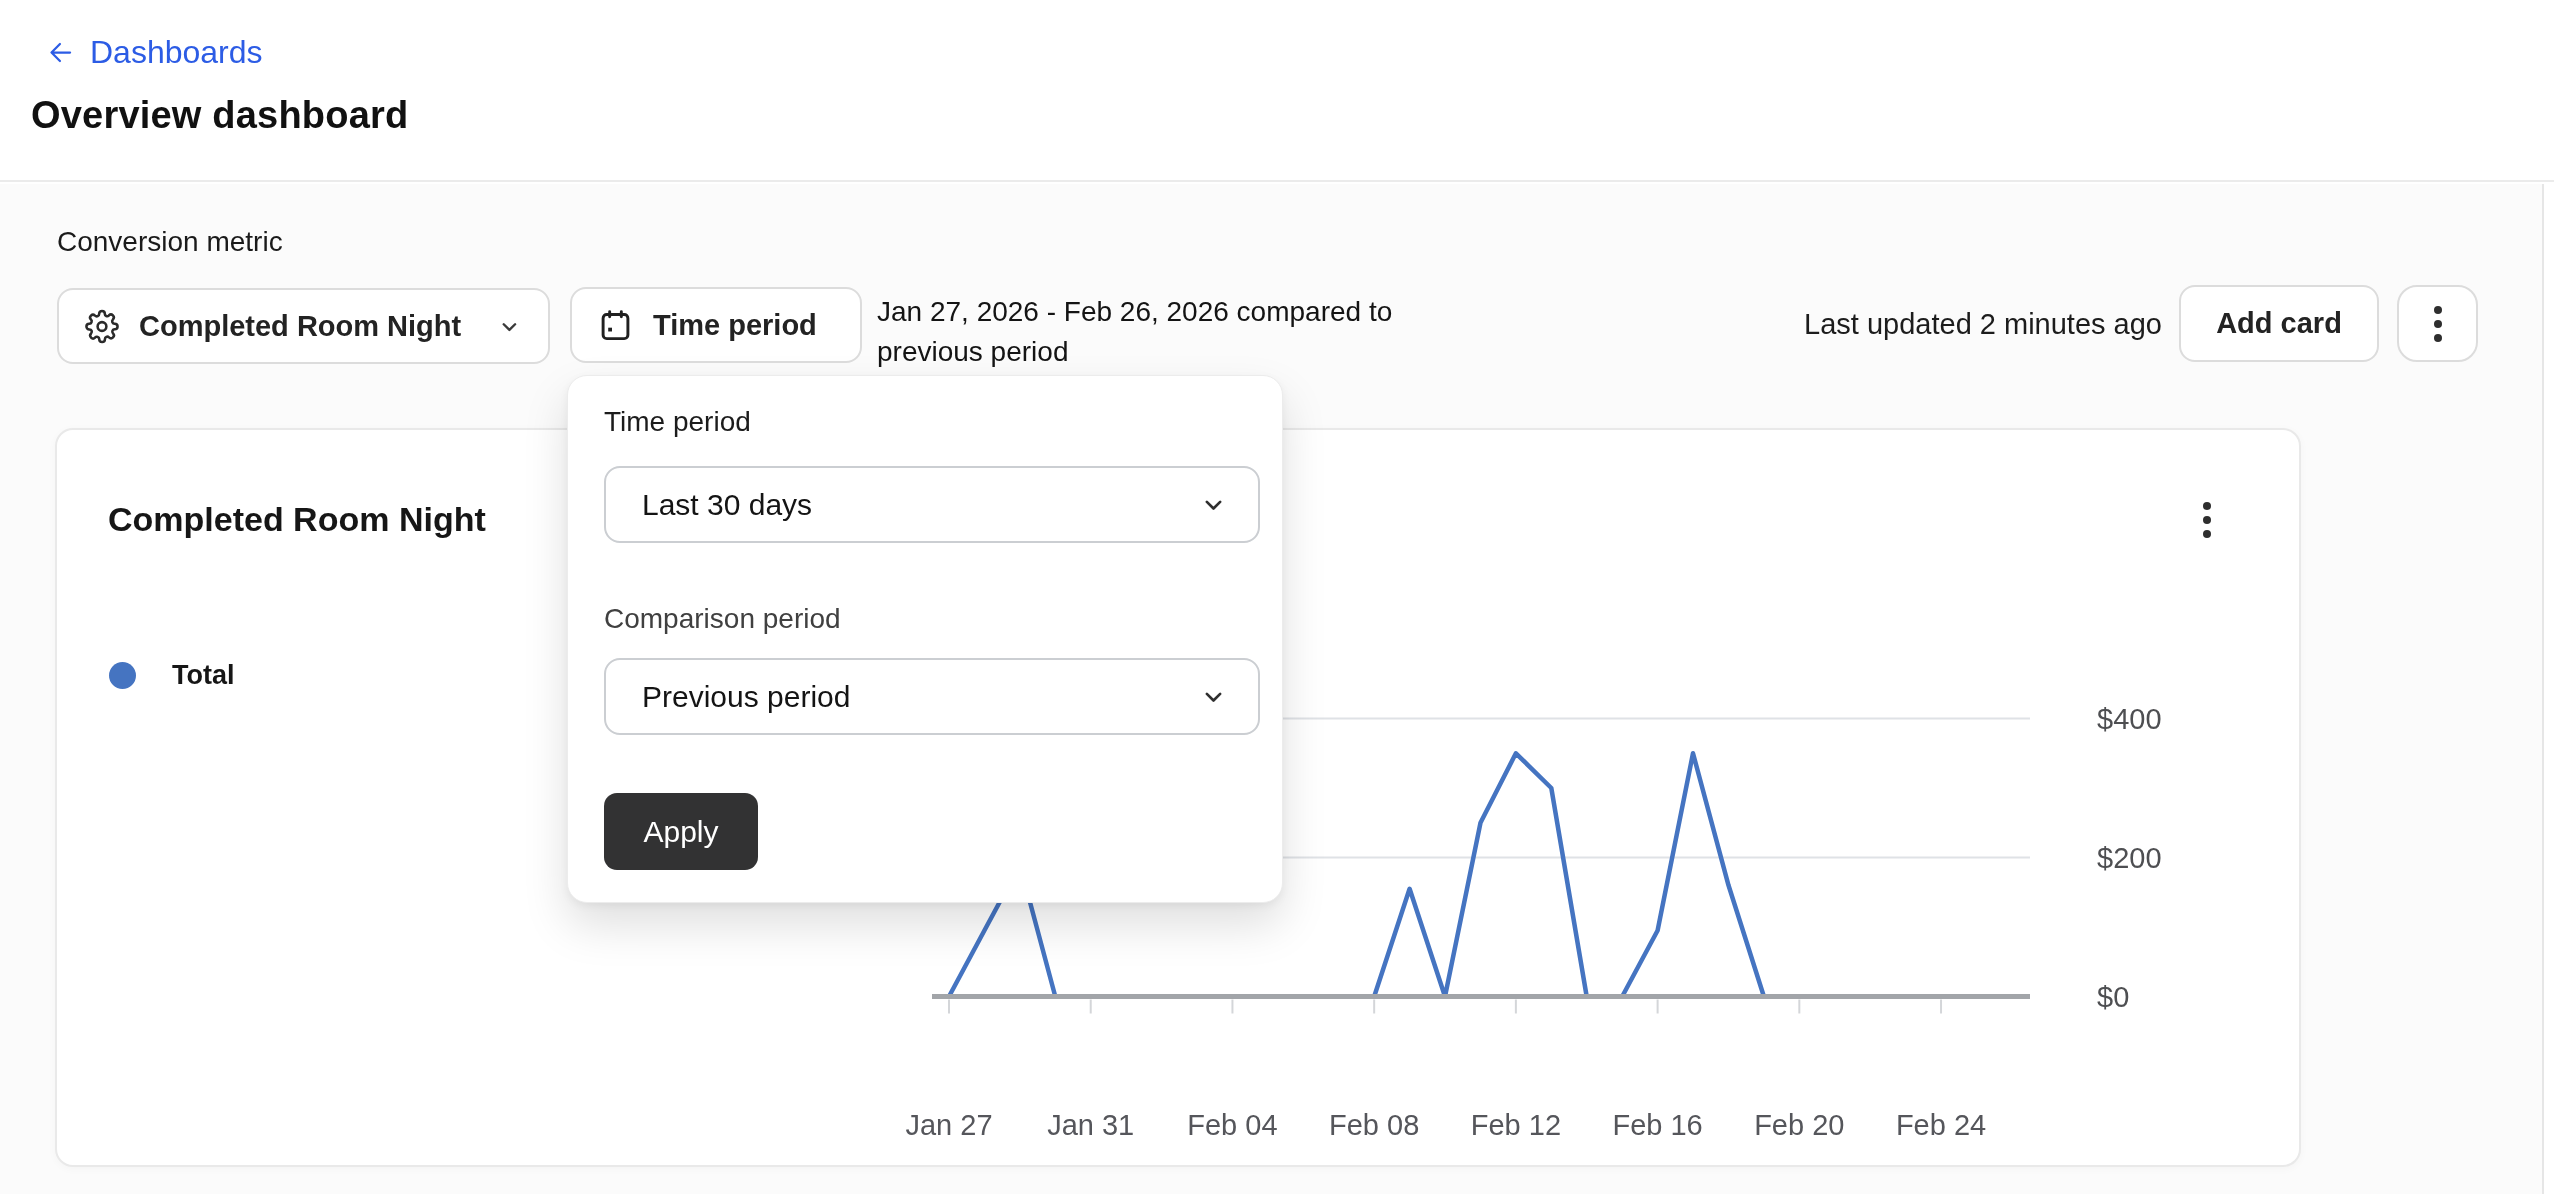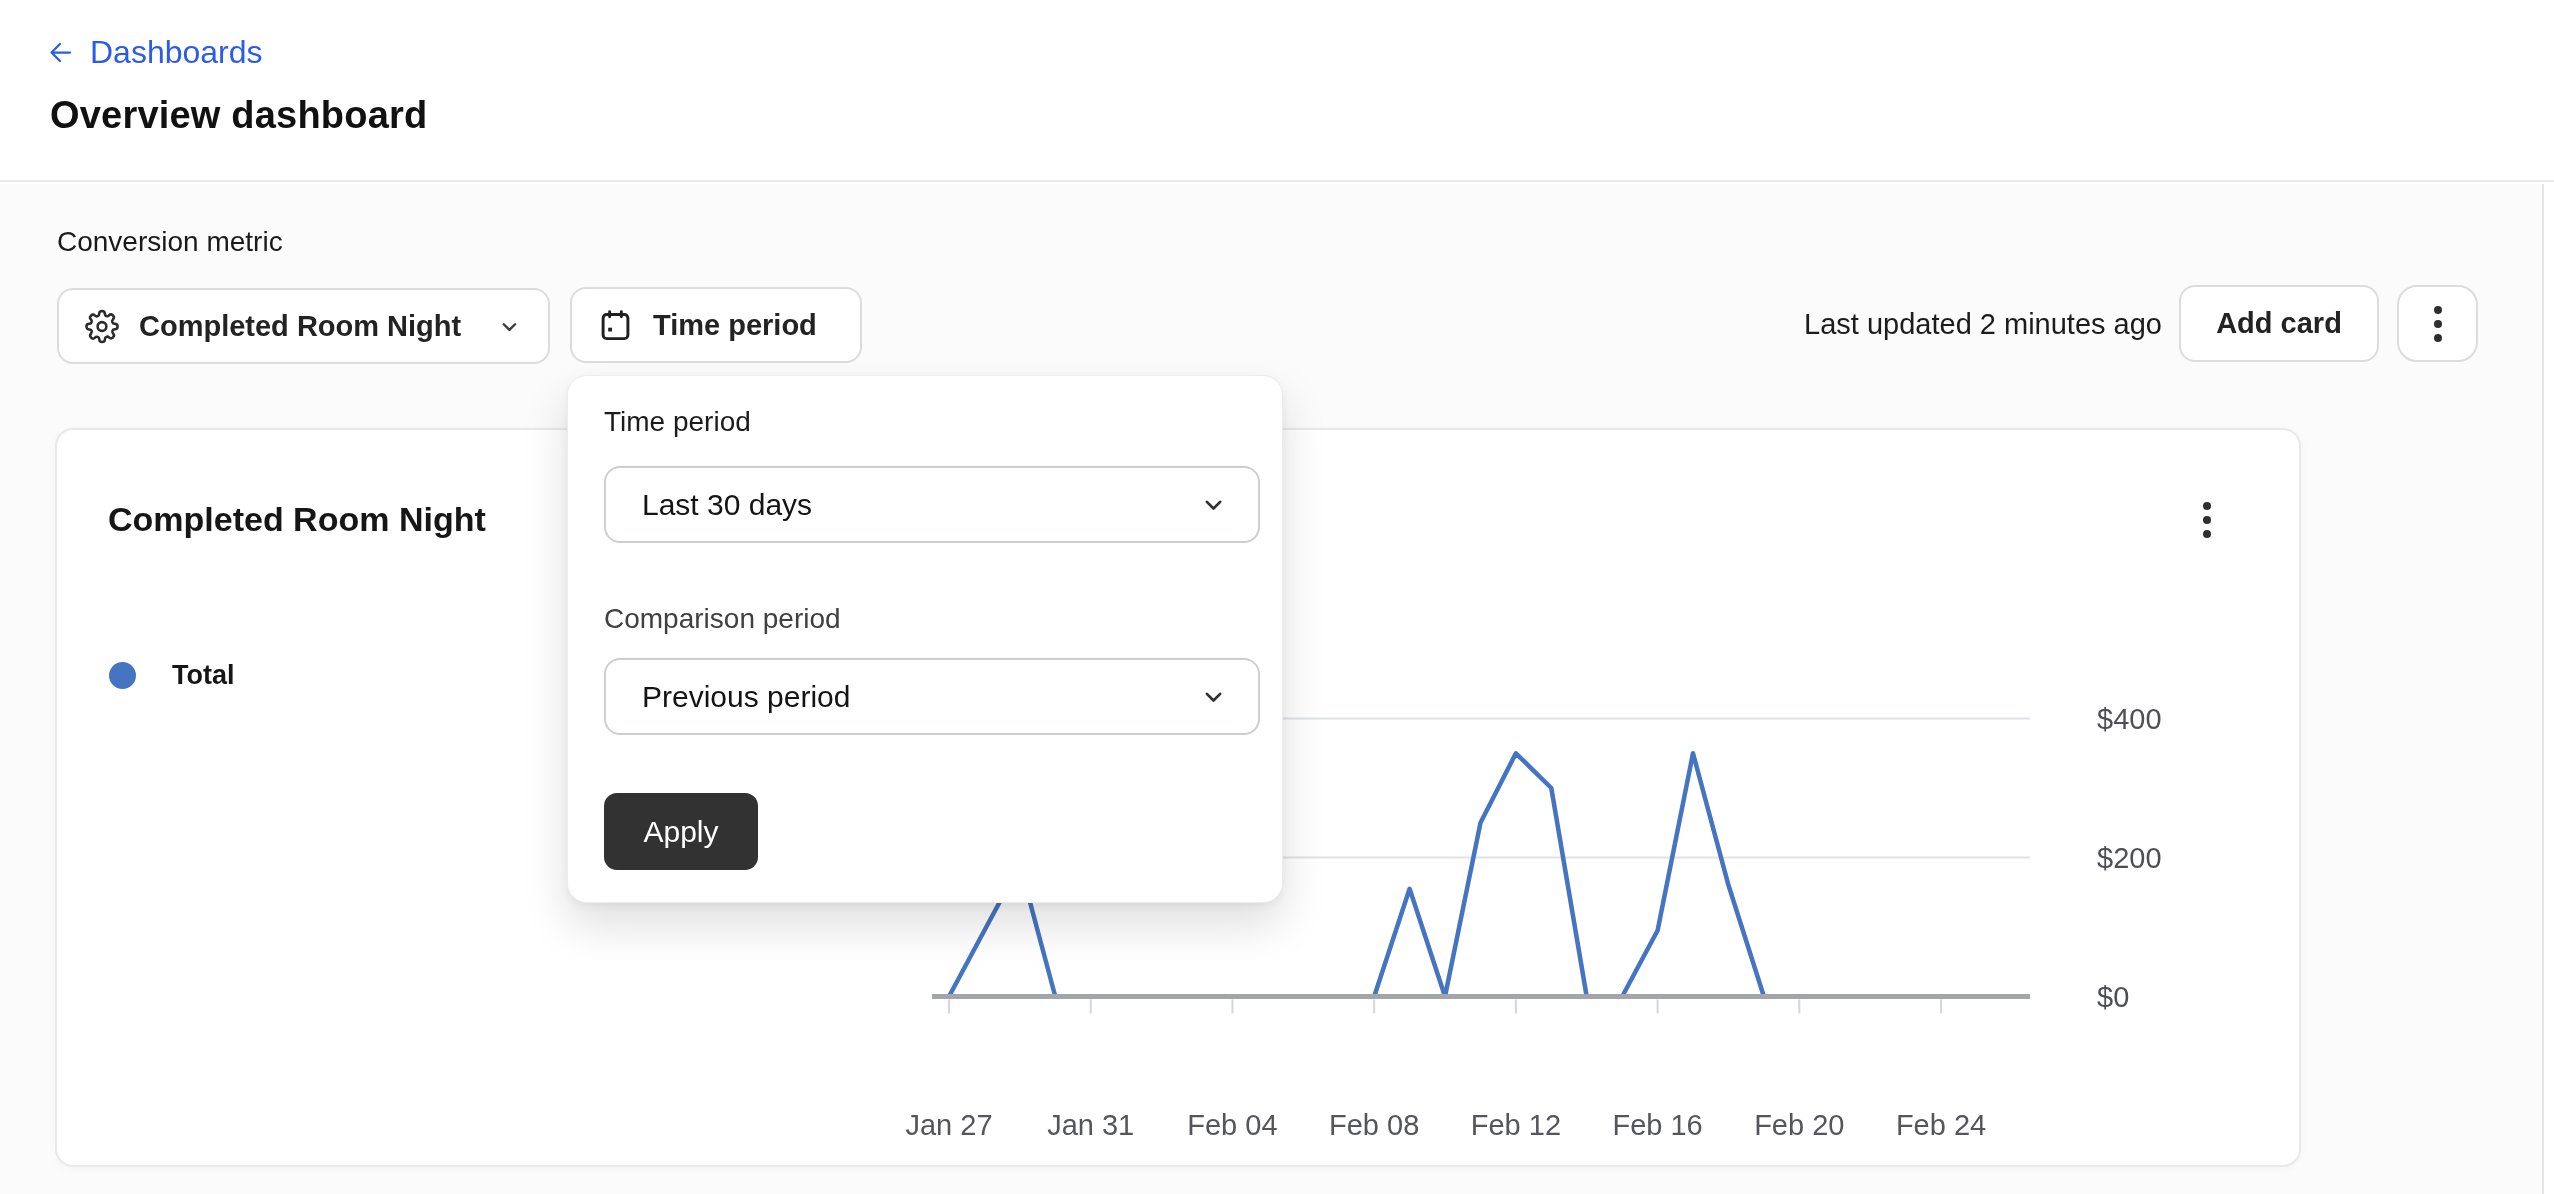--- a/index.html
+++ b/index.html
@@ -6,21 +6,21 @@
   html,body { width:2554px; height:1194px; }
   #app {
     position:relative; width:2554px; height:1194px; overflow:hidden;
     background:#ffffff; font-family:"Liberation Sans", sans-serif; color:#1a1a1a;
   }
   
   .page-header { position:absolute; left:0; top:0; width:2554px; height:182px;
     background:#ffffff; border-bottom:2px solid #ebebeb; z-index:2; }
   .back-link { position:absolute; left:44px; top:34px; display:flex; align-items:center; gap:13px;
     color:#2c5ce5; font-size:32px; cursor:pointer; }
-  .page-title { position:absolute; left:50px; top:94px; font-size:38px; font-weight:700; color:#111; letter-spacing:.2px; }
+  .page-title { position:absolute; left:31px; top:94px; font-size:38px; font-weight:700; color:#111; letter-spacing:.2px; }
   
   .content-bg { position:absolute; left:0; top:184px; width:2544px; height:1010px;
     background:#fbfbfb; border-right:2px solid #e6e6e6; z-index:0; }
   
   .section-label { position:absolute; left:57px; top:226px; font-size:28px; color:#1a1a1a; z-index:2; }
   .btn { position:absolute; display:flex; align-items:center; background:#fff;
     border:2px solid #dcdcdc; border-radius:16px; cursor:pointer; z-index:2; }
   .btn-metric { left:57px; top:288px; width:493px; height:76px; padding:0 26px; gap:20px; }
   .btn-label { font-size:29px; font-weight:600; color:#232323; white-space:nowrap; }
   .btn-metric .chev { margin-left:16px; }
@@ -94,20 +94,24 @@
   <div class="btn btn-time">
     <svg class="icon" width="35" height="35" viewBox="0 0 24 24" fill="none" stroke="#202020" stroke-width="2" stroke-linecap="round" stroke-linejoin="round">
       <rect x="3.5" y="4.5" width="17" height="16.5" rx="2.5"></rect>
       <line x1="8" y1="2.5" x2="8" y2="6"></line>
       <line x1="16" y1="2.5" x2="16" y2="6"></line>
       <rect x="7" y="13.5" width="2.6" height="2.6" fill="#202020" stroke="none"></rect>
     </svg>
     <span class="btn-label">Time period</span>
   </div>
 
+  <div class="date-range">
+    <div>Jan 27, 2026 - Feb 26, 2026 compared to</div>
+    <div>previous period</div>
+  </div>
 
   <div class="last-updated">Last updated 2 minutes ago</div>
 
   <div class="btn btn-addcard">
     <span class="btn-label">Add card</span>
   </div>
 
   <div class="btn btn-kebab">
     <span class="kebab">
         <i></i>

